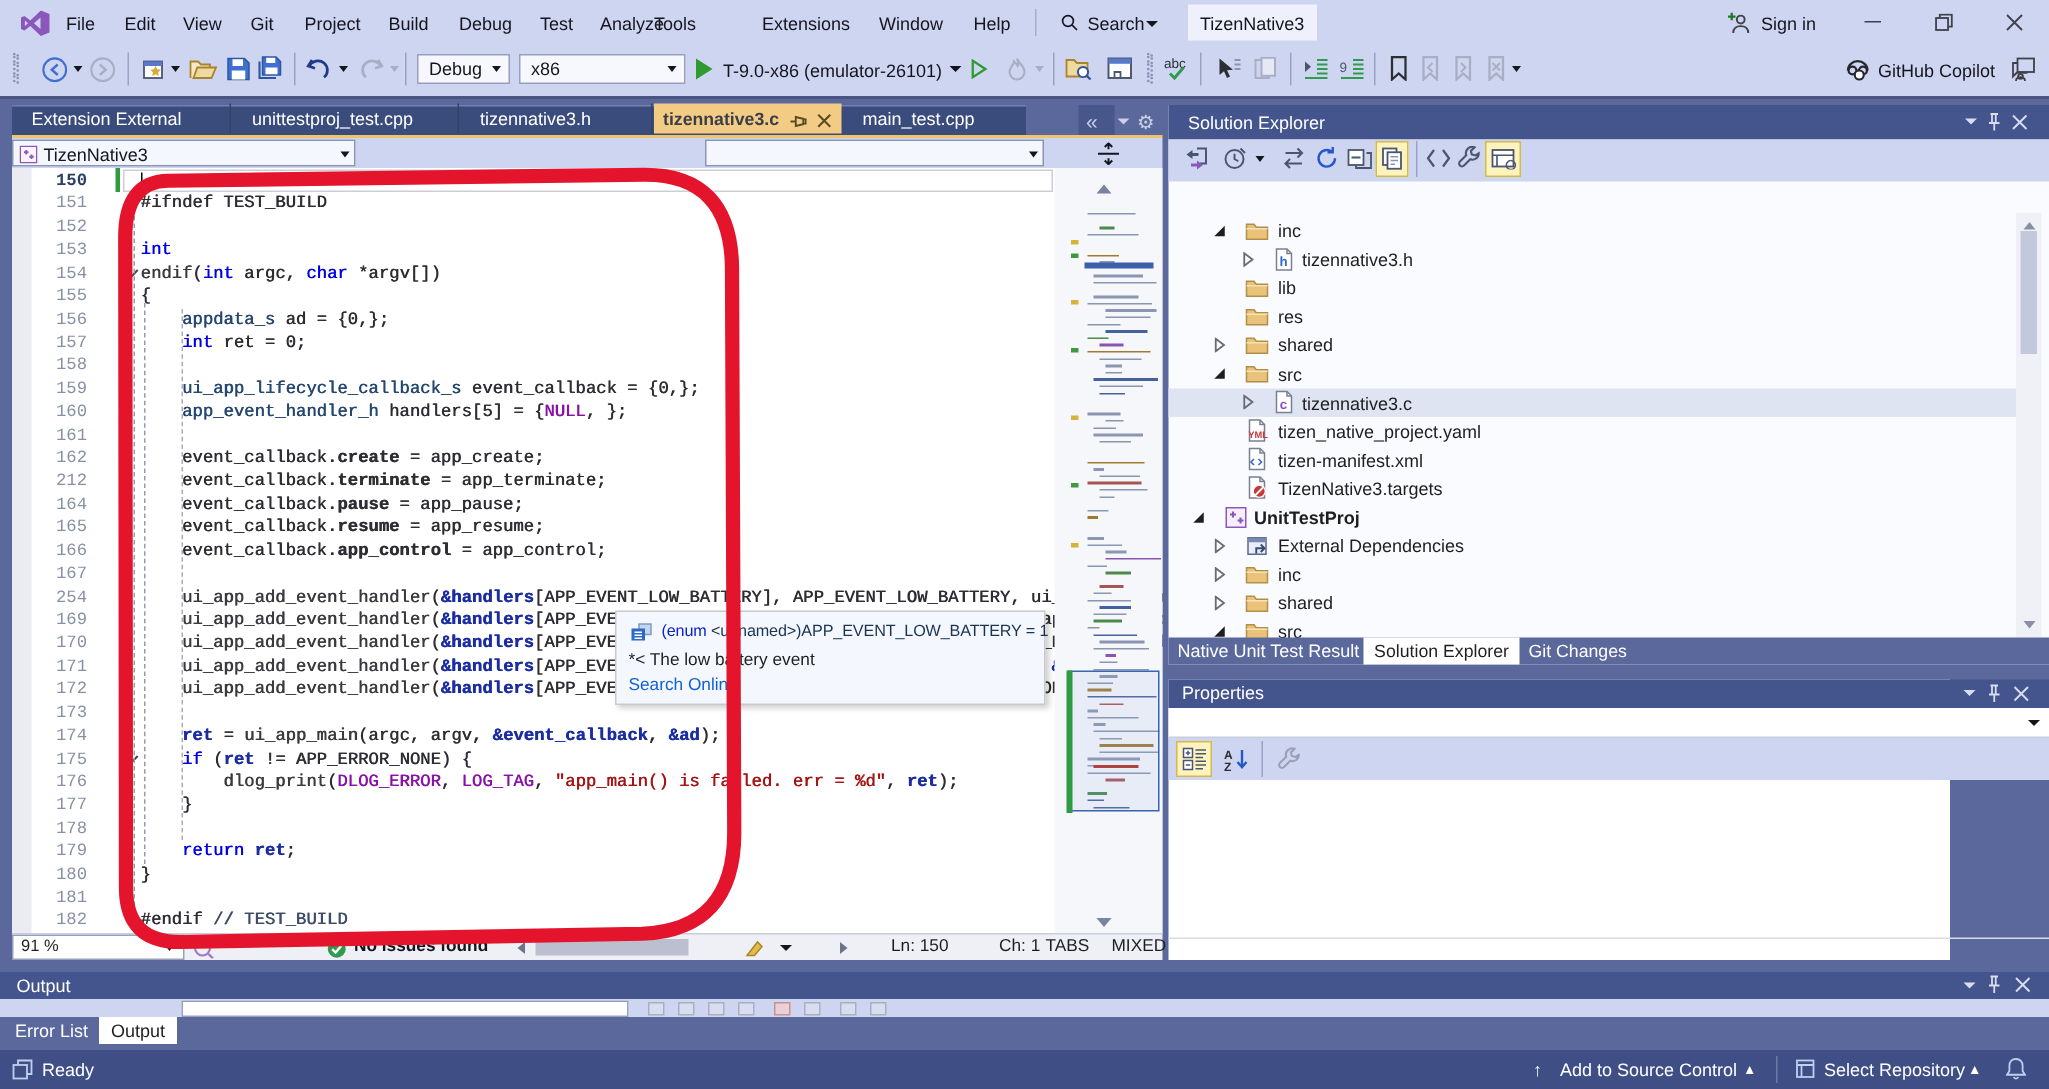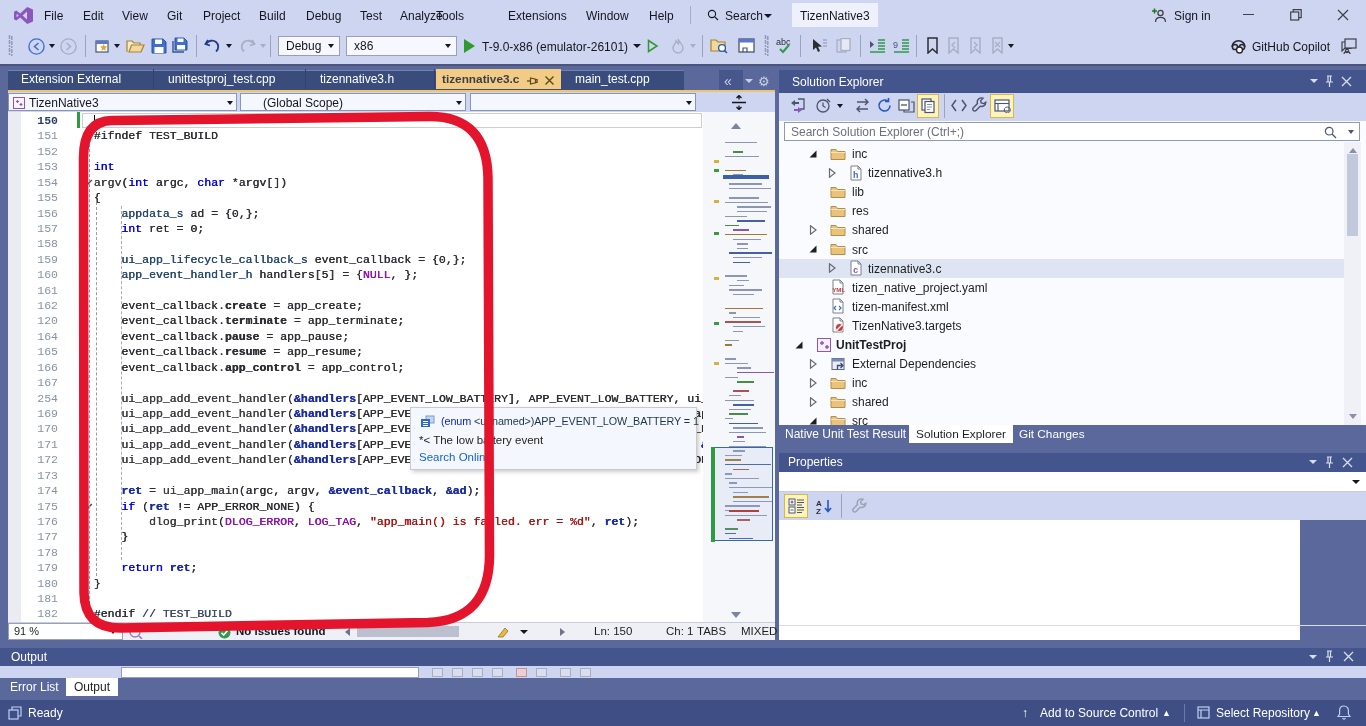--- a/index.html
+++ b/index.html
@@ -313,24 +313,20 @@
 
 <div class="abs navbar">
   <div class="navcombo" style="left:0px;width:229px;">
     <svg style="position:absolute;left:4px;top:3px;" width="12" height="12" viewBox="0 0 12 12">
         <rect x="0.5" y="0.5" width="11" height="11" fill="#F8F4FA" stroke="#8B57BC"></rect>
         <path d="M3 4.5 h3 M4.5 3 v3 M6.5 7.5 h3 M8 6 v3" stroke="#8B57BC" stroke-width="1.2"></path>
       </svg>
     <span style="position:absolute;left:20px;top:2px;">TizenNative3</span>
     <span style="position:absolute;left:218px;top:7px;width:0;height:0;border-left:3.5px solid transparent;border-right:3.5px solid transparent;border-top:4px solid #14151f;"></span>
   </div>
-  <div class="navcombo" style="left:232px;width:226px;">
-    <span style="position:absolute;left:22px;top:2px;">(Global Scope)</span>
-    <span style="position:absolute;left:215px;top:7px;width:0;height:0;border-left:3.5px solid transparent;border-right:3.5px solid transparent;border-top:4px solid #14151f;"></span>
-  </div>
   <div class="navcombo" style="left:462px;width:226px;">
     <span style="position:absolute;left:215px;top:7px;width:0;height:0;border-left:3.5px solid transparent;border-right:3.5px solid transparent;border-top:4px solid #14151f;"></span>
   </div>
   <svg style="position:absolute;left:723px;top:3px;" width="16" height="15" viewBox="0 0 16 15">
       <path d="M1 7.5 h14 M8 0.5 v4 M8 10.5 v4 M5.5 3 L8 0.5 L10.5 3 M5.5 12 L8 14.5 L10.5 12" stroke="#14151f" stroke-width="1.3" fill="none"></path>
     </svg>
 </div>
 
 <div class="abs editor" id="editor">
   <div class="gutterstrip"></div>
@@ -340,21 +336,21 @@
 <div class="lnum" style="top:48.26px;left:0px;color:#8791A3;">153</div>
 <div class="lnum" style="top:63.68px;left:0px;color:#8791A3;">154</div>
 <div class="lnum" style="top:79.10px;left:0px;color:#8791A3;">155</div>
 <div class="lnum" style="top:94.52px;left:0px;color:#8791A3;">156</div>
 <div class="lnum" style="top:109.94px;left:0px;color:#8791A3;">157</div>
 <div class="lnum" style="top:125.36px;left:0px;color:#8791A3;">158</div>
 <div class="lnum" style="top:140.78px;left:0px;color:#8791A3;">159</div>
 <div class="lnum" style="top:156.20px;left:0px;color:#8791A3;">160</div>
 <div class="lnum" style="top:171.62px;left:0px;color:#8791A3;">161</div>
 <div class="lnum" style="top:187.04px;left:0px;color:#8791A3;">162</div>
-<div class="lnum" style="top:202.46px;left:0px;color:#8791A3;">120</div>
+<div class="lnum" style="top:202.46px;left:0px;color:#8791A3;">212</div>
 <div class="lnum" style="top:217.88px;left:0px;color:#8791A3;">164</div>
 <div class="lnum" style="top:233.30px;left:0px;color:#8791A3;">165</div>
 <div class="lnum" style="top:248.72px;left:0px;color:#8791A3;">166</div>
 <div class="lnum" style="top:264.14px;left:0px;color:#8791A3;">167</div>
 <div class="lnum" style="top:279.56px;left:0px;color:#8791A3;">254</div>
 <div class="lnum" style="top:294.98px;left:0px;color:#8791A3;">169</div>
 <div class="lnum" style="top:310.40px;left:0px;color:#8791A3;">170</div>
 <div class="lnum" style="top:325.82px;left:0px;color:#8791A3;">171</div>
 <div class="lnum" style="top:341.24px;left:0px;color:#8791A3;">172</div>
 <div class="lnum" style="top:356.66px;left:0px;color:#8791A3;">173</div>
@@ -383,21 +379,21 @@
 <div style="position:absolute;left:75px;top:389.0px;width:10px;height:10px;">
       <svg width="10" height="10" viewBox="0 0 10 10">
         <path d="M1.2 3 L5 7 L8.8 3" fill="none" stroke="#4A4A52" stroke-width="1.4"></path>
       </svg>
     </div>
 <div style="position:absolute;left:80.5px;top:31.8px;width:1px;height:460.6px;border-left:1px dashed #9A9AA6;"></div>
 <div style="position:absolute;left:88px;top:90.1px;width:1px;height:373.5px;border-left:1px dashed #9A9AA6;"></div>
 <div style="position:absolute;left:113.2px;top:93.5px;width:1px;height:354.7px;border-left:1px dashed #ABABB5;"></div>
 <div class="codeline" style="top:17.42px;">#ifndef TEST_BUILD</div>
 <div class="codeline" style="top:48.26px;"><span class="kw">int</span></div>
-<div class="codeline" style="top:63.68px;"><span class="fn">argv</span>(<span class="kw">int</span> argc, <span class="kw">char</span> *argv[])</div>
+<div class="codeline" style="top:63.68px;"><span class="fn">endif</span>(<span class="kw">int</span> argc, <span class="kw">char</span> *argv[])</div>
 <div class="codeline" style="top:79.10px;">{</div>
 <div class="codeline" style="top:94.52px;">    <span class="typ">appdata_s</span> ad = {0,};</div>
 <div class="codeline" style="top:109.94px;">    <span class="kw">int</span> ret = 0;</div>
 <div class="codeline" style="top:140.78px;">    <span class="typ">ui_app_lifecycle_callback_s</span> event_callback = {0,};</div>
 <div class="codeline" style="top:156.20px;">    <span class="typ">app_event_handler_h</span> handlers[5] = {<span class="mac">NULL</span>, };</div>
 <div class="codeline" style="top:187.04px;">    event_callback.<span class="mem">create</span> = app_create;</div>
 <div class="codeline" style="top:202.46px;">    event_callback.<span class="mem">terminate</span> = app_terminate;</div>
 <div class="codeline" style="top:217.88px;">    event_callback.<span class="mem">pause</span> = app_pause;</div>
 <div class="codeline" style="top:233.30px;">    event_callback.<span class="mem">resume</span> = app_resume;</div>
 <div class="codeline" style="top:248.72px;text-align:center;">    event_callback.<span class="mem">app_control</span> = app_control;</div>
@@ -592,28 +588,20 @@
     </div>
 <div style="position:absolute;left:211px;top:24px;width:24px;height:24px;background:#FDF3BF;border:1px solid #D8B945;"></div>
 <div style="position:absolute;left:215px;top:28px;width:17px;height:17px;">
       <svg width="17" height="15" viewBox="0 0 17 15">
         <rect x="1" y="2" width="14" height="11" fill="#fff" stroke="#4A5570" stroke-width="1.2"></rect>
         <path d="M1 5.5 h14" stroke="#4A5570" stroke-width="1.1"></path>
         <path d="M4 13 v-7" stroke="#4A5570" stroke-width="1.1"></path>
         <path d="M13.2 9 a3 3 0 1 0 .1 0" fill="none" stroke="#4A5570" stroke-width="1"></path>
       </svg>
     </div>
-<div style="position:absolute;left:5px;top:52px;width:576px;height:19px;background:#fff;border:1px solid #9099B8;font-size:12px;color:#6A7080;">
-      <span style="position:absolute;left:6px;top:2px;">Search Solution Explorer (Ctrl+;)</span>
-      <svg style="position:absolute;right:22px;top:3px;" width="13" height="13" viewBox="0 0 13 13">
-        <circle cx="5.2" cy="5.2" r="3.8" fill="none" stroke="#4A5570" stroke-width="1.2"></circle>
-        <path d="M8 8 L12 12" stroke="#4A5570" stroke-width="1.3"></path>
-      </svg>
-      <span style="position:absolute;right:5px;top:7px;width:0;height:0;border-left:3.5px solid transparent;border-right:3.5px solid transparent;border-top:4px solid #4A5570;"></span>
-    </div>
 <svg style="position:absolute;left:29px;top:78.5px;" width="10" height="10" viewBox="0 0 10 10">
       <path d="M8.5 1.5 V8.5 H1.5 Z" fill="#1E1E1E"></path>
     </svg>
 <div style="position:absolute;left:51px;top:75.5px;width:16px;height:16px;">
       <svg width="16" height="16" viewBox="0 0 16 16">
         <path d="M1 13.5 V3.5 h5 l1.5 2 H15 v8 Z" fill="#EAC27A" stroke="#B08F4A"></path>
         <path d="M1 6.5 h14" stroke="#F6E3B6" stroke-width="1"></path>
       </svg>
     </div>
 <div style="position:absolute;left:73px;top:77.0px;font-size:12px;color:#1E1E1E;font-weight:normal;">inc</div>

